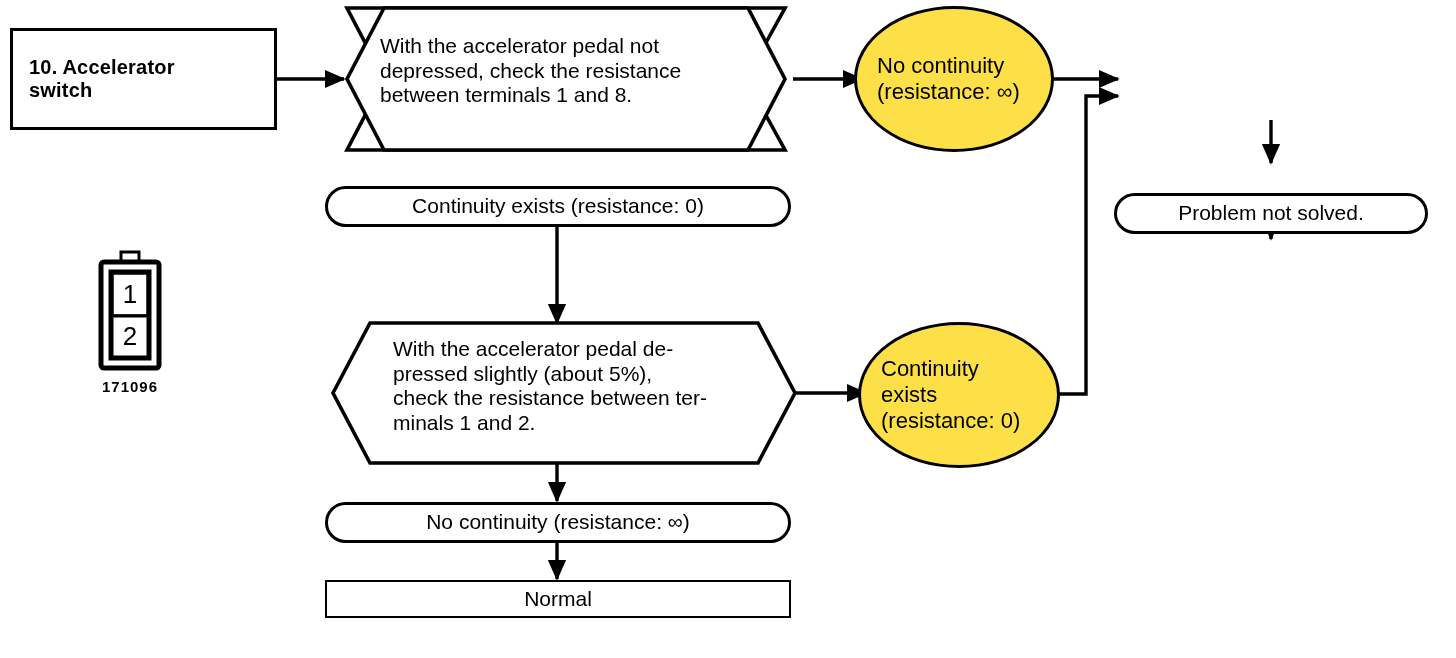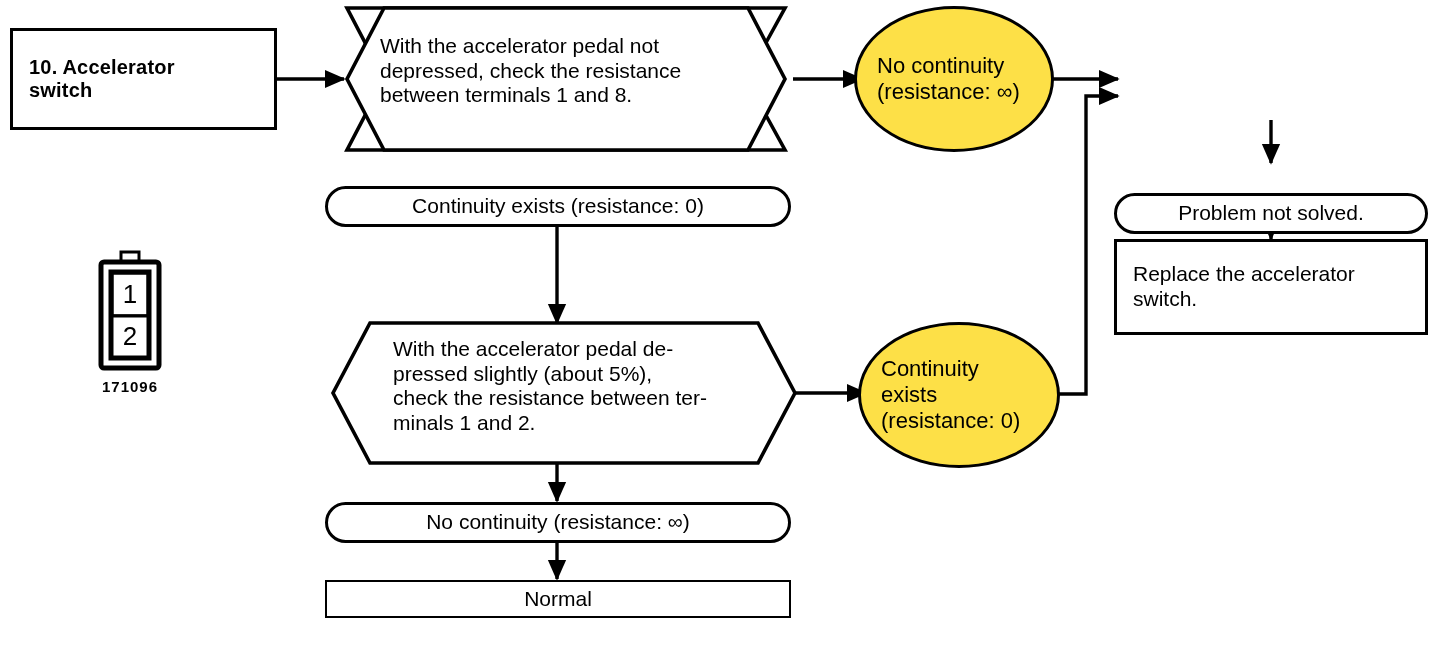--- a/index.html
+++ b/index.html
@@ -155,24 +155,20 @@
   <div class="node oval" style="left:854px; top:6px; width:200px; height:146px; padding:0 20px;">
     <span class="txt" style="text-align:left;">No continuity
 (resistance:  ∞)</span>
   </div>
 
 
   <div class="node stadium" style="left:1114px; top:163px; width:314px; height:41px;margin-top:30px;">
     <span class="txt">Problem not solved.</span>
   </div>
 
-  <div class="node rect rect-body" style="left:1114px; top:239px; width:314px; height:96px; padding:0 16px;">
-    <span class="txt">Replace the accelerator
-switch.</span>
-  </div>
 
   <div class="node stadium" style="left:325px; top:186px; width:466px; height:41px;">
     <span class="txt">Continuity exists (resistance: 0)</span>
   </div>
 
   <div class="hexwrap" style="left:330px; top:320px; width:468px; height:146px;">
     <svg width="468" height="146" viewBox="0 0 468 146">
       <polygon points="40,3 428,3 465,73 428,143 40,143 3,73" fill="#fff" stroke="#000" stroke-width="3.6" stroke-linejoin="miter"></polygon>
     </svg>
     <span class="hextext" style="left:37px; top:17px; width:400px;margin-left:26px;">With the accelerator pedal de-

